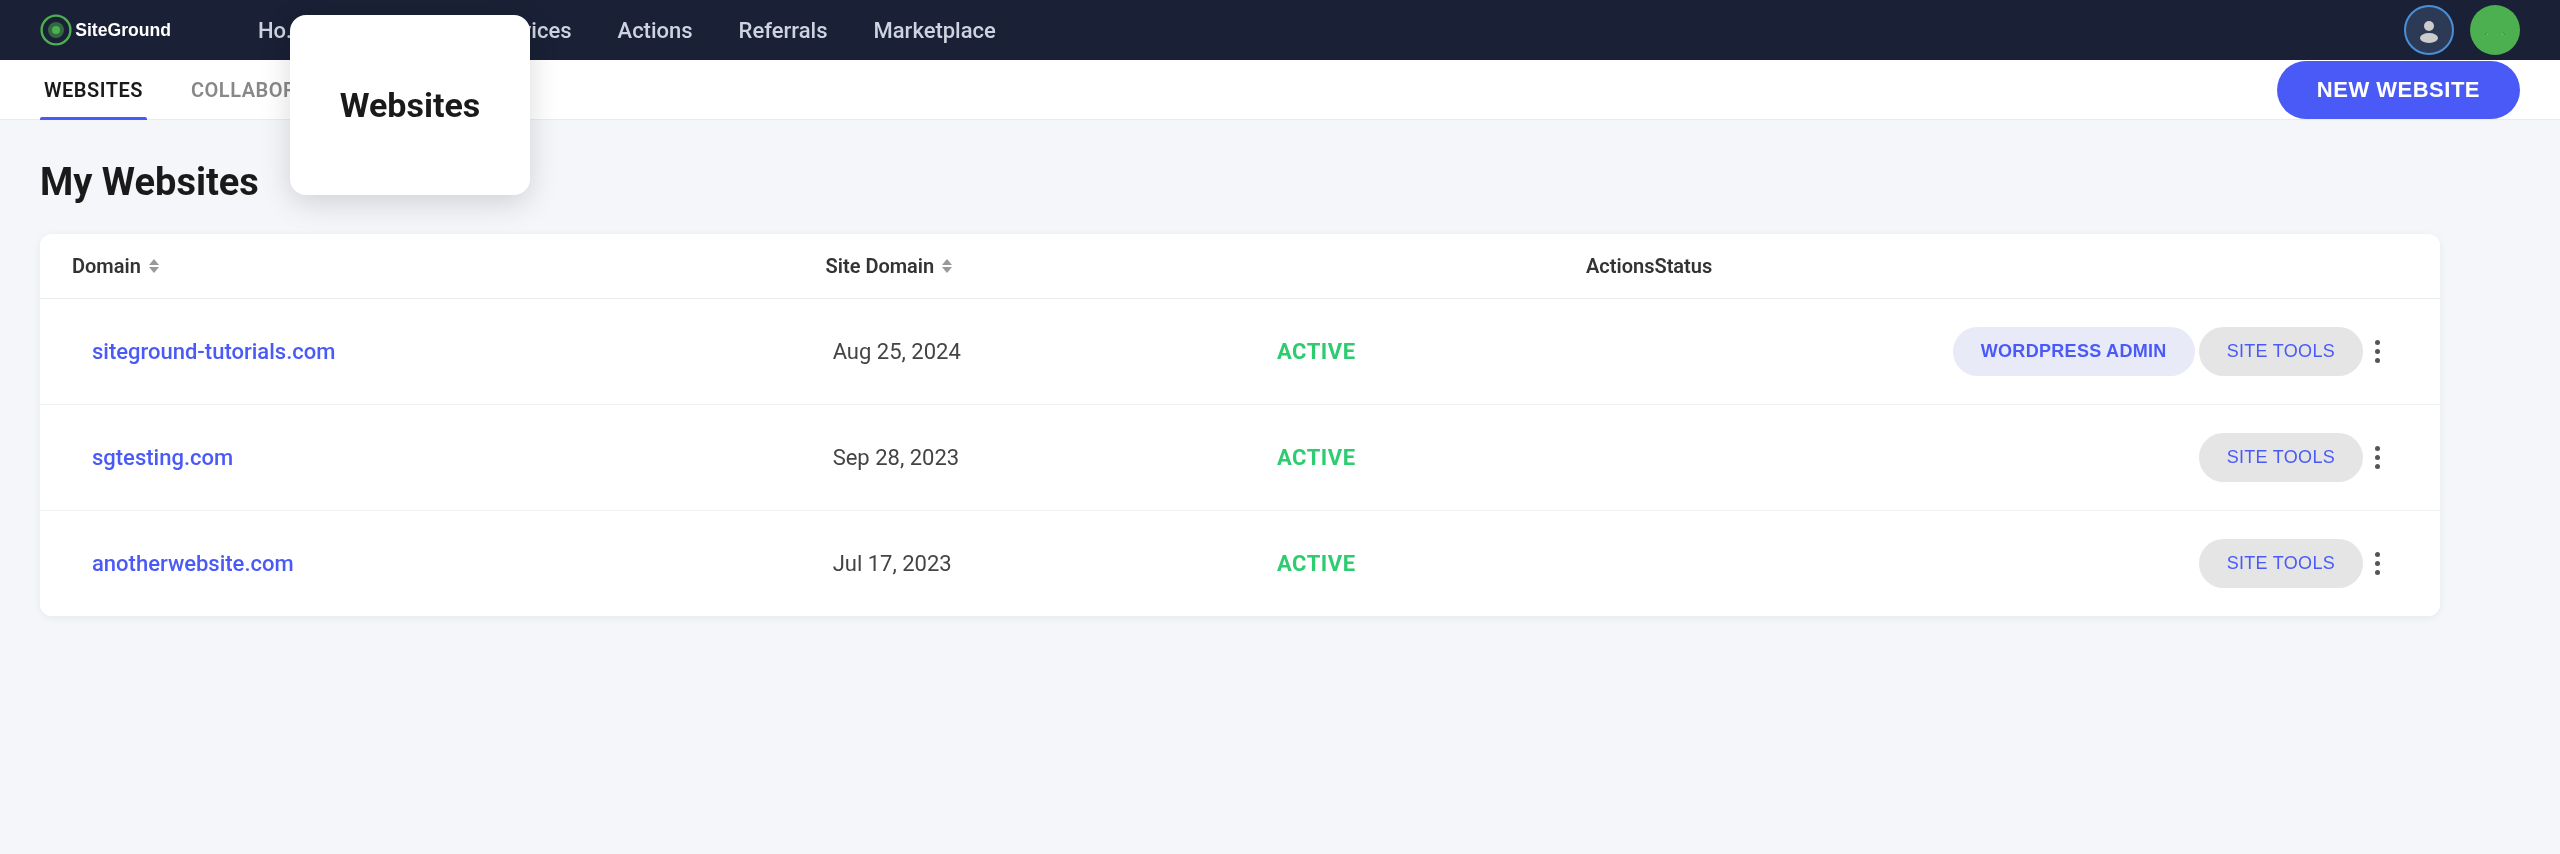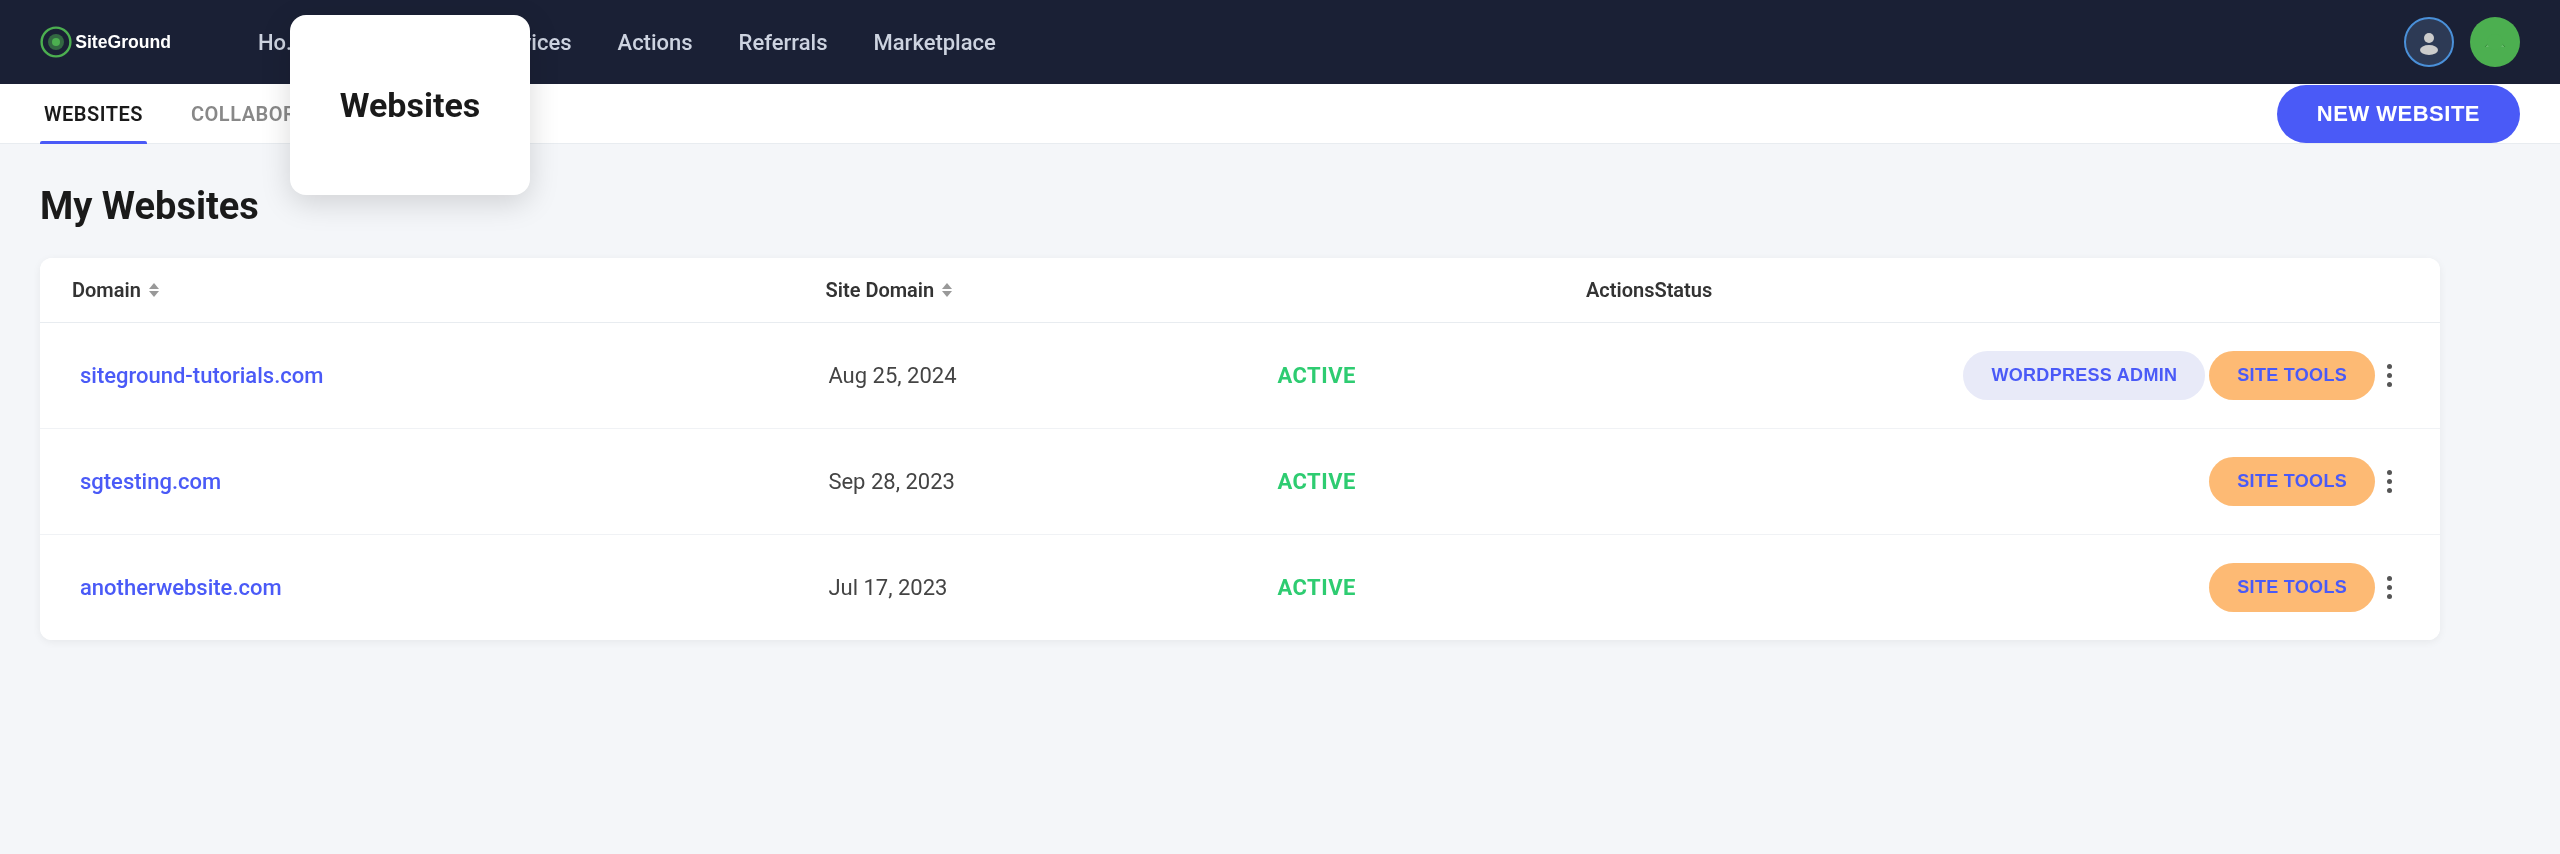--- a/index.html
+++ b/index.html
@@ -7,21 +7,21 @@
       font-family: -apple-system, BlinkMacSystemFont, 'Segoe UI', Roboto, sans-serif;
       background: #f4f6f9;
       min-height: 854px;
       width: 2560px;
       overflow-x: hidden;
     }
 
     
     .navbar {
       background: #1a2035;
-      height: 84px;
+      height: 60px;
       display: flex;
       align-items: center;
       padding: 0 40px;
       position: relative;
       z-index: 10;
     }
     .navbar-logo {
       display: flex;
       align-items: center;
       margin-right: 40px;
@@ -199,21 +199,21 @@
       height: 0;
       border-left: 5px solid transparent;
       border-right: 5px solid transparent;
     }
     .sort-up { border-bottom: 6px solid #999; }
     .sort-down { border-top: 6px solid #999; }
 
     .table-row {
       display: grid;
       grid-template-columns: 2fr 1.2fr 1fr 2fr;
-      padding: 28px 40px;
+      padding: 28px 52px;
       border-bottom: 1px solid #f0f2f5;
       align-items: center;
       background: #fff;
     }
     .table-row:last-child { border-bottom: none; }
 
     .domain-link {
       color: #4a5af7;
       font-size: 22px;
       font-weight: 500;
@@ -247,27 +247,27 @@
       padding: 14px 28px;
       font-size: 18px;
       font-weight: 600;
       cursor: pointer;
       letter-spacing: 0.3px;
       text-transform: uppercase;
       white-space: nowrap;
     }
 
     .btn-site-tools {
-      background: #fdba74;
+      background: #e5e5e5;
       color: #4a5af7;
       border: none;
       border-radius: 40px;
       padding: 14px 28px;
       font-size: 18px;
-      font-weight: 700;
+      font-weight: 400;
       cursor: pointer;
       letter-spacing: 0.3px;
       text-transform: uppercase;
       white-space: nowrap;
     }
 
     .more-btn {
       background: none;
       border: none;
       cursor: pointer;

